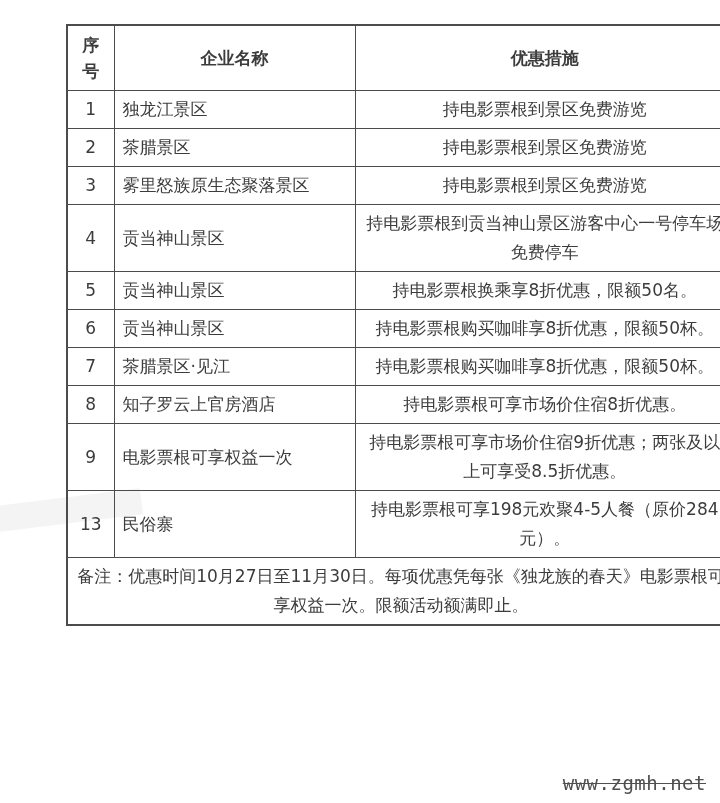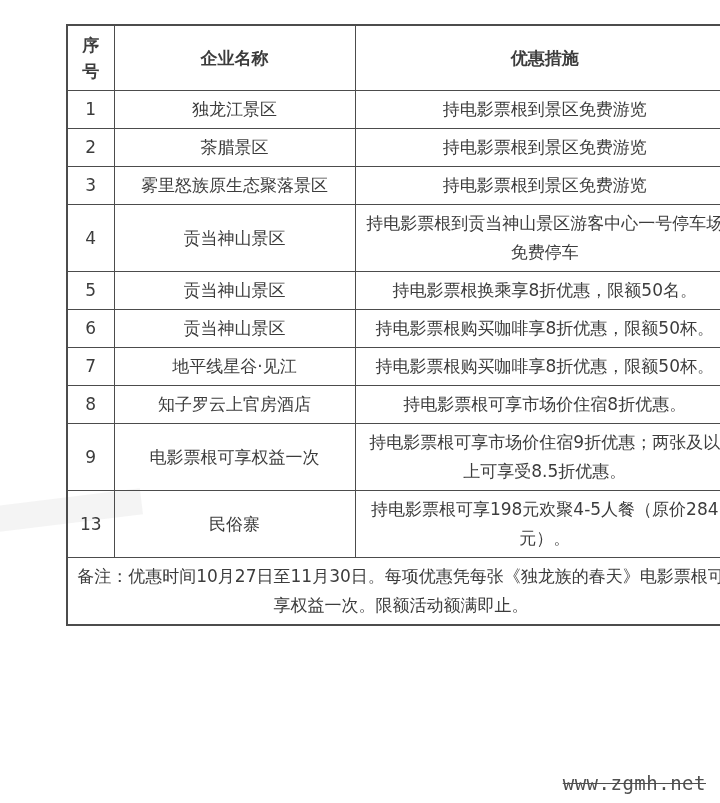--- a/index.html
+++ b/index.html
@@ -63,21 +63,21 @@
   col.col-no      { width: 47px;  }
   col.col-name    { width: 241px; }
   col.col-measure { width: 380px; }
 
   .cell-no {
     text-align: center;
     padding-left: 2px;
     padding-right: 2px;
   }
   .cell-name {
-    text-align: center;
+    text-align: left;
   }
   .cell-measure {
     text-align: center;
     padding-left: 9px;
   }
   
   .th-no span {
     display: inline-block;
     width: 1.05em;
     word-break: break-all;
@@ -147,21 +147,21 @@
       <td class="cell-name">贡当神山景区</td>
       <td class="cell-measure">持电影票根换乘享8折优惠，限额50名。</td>
     </tr>
     <tr>
       <td class="cell-no">6</td>
       <td class="cell-name">贡当神山景区</td>
       <td class="cell-measure">持电影票根购买咖啡享8折优惠，限额50杯。</td>
     </tr>
     <tr>
       <td class="cell-no">7</td>
-      <td class="cell-name">地平线星谷·见江</td>
+      <td class="cell-name">茶腊景区·见江</td>
       <td class="cell-measure">持电影票根购买咖啡享8折优惠，限额50杯。</td>
     </tr>
     <tr>
       <td class="cell-no">8</td>
       <td class="cell-name">知子罗云上官房酒店</td>
       <td class="cell-measure">持电影票根可享市场价住宿8折优惠。</td>
     </tr>
     <tr>
       <td class="cell-no">9</td>
       <td class="cell-name">电影票根可享权益一次</td>

